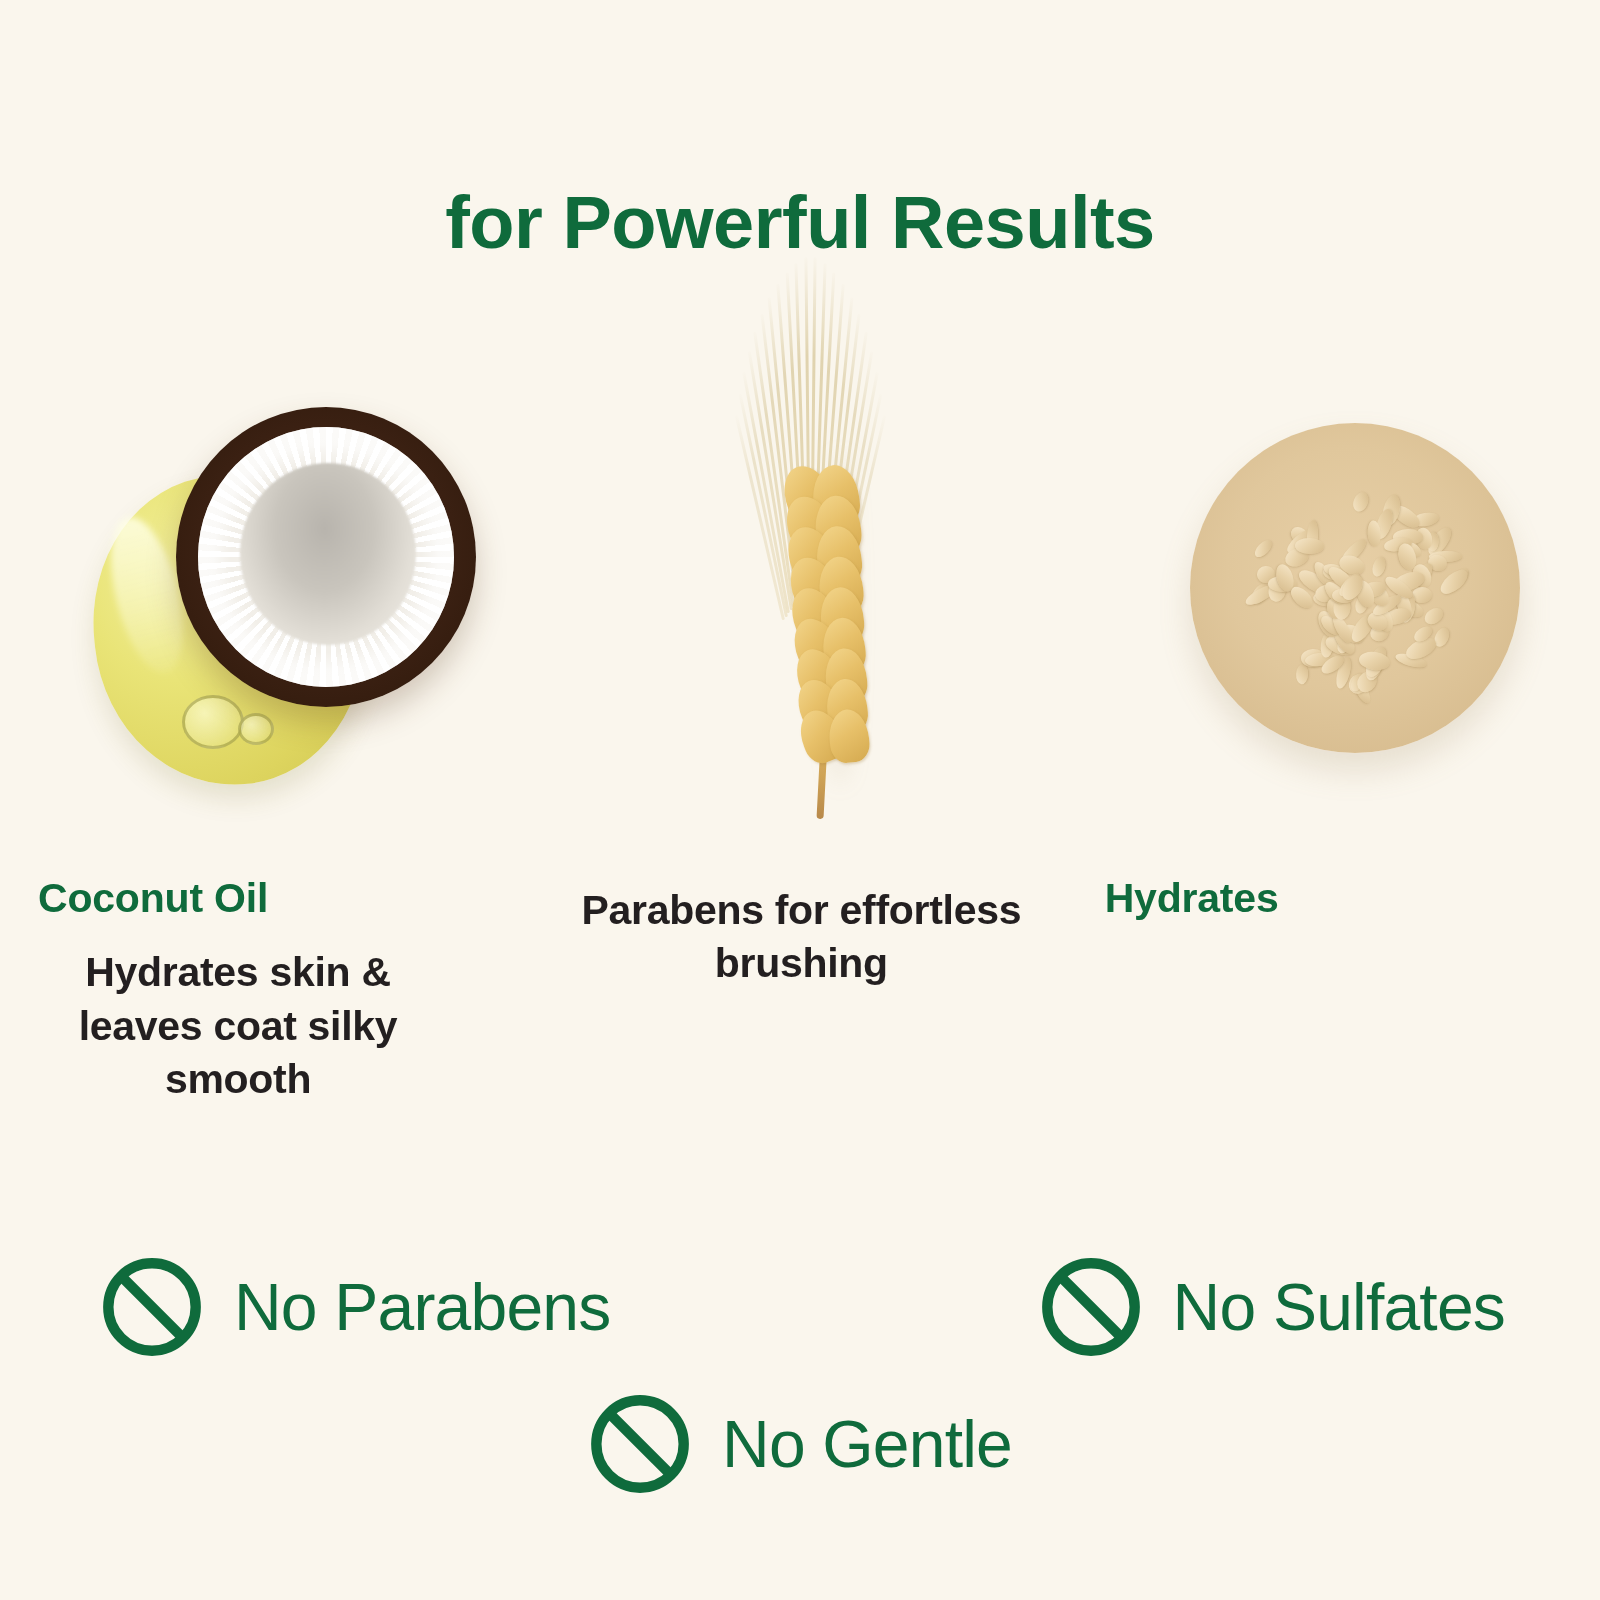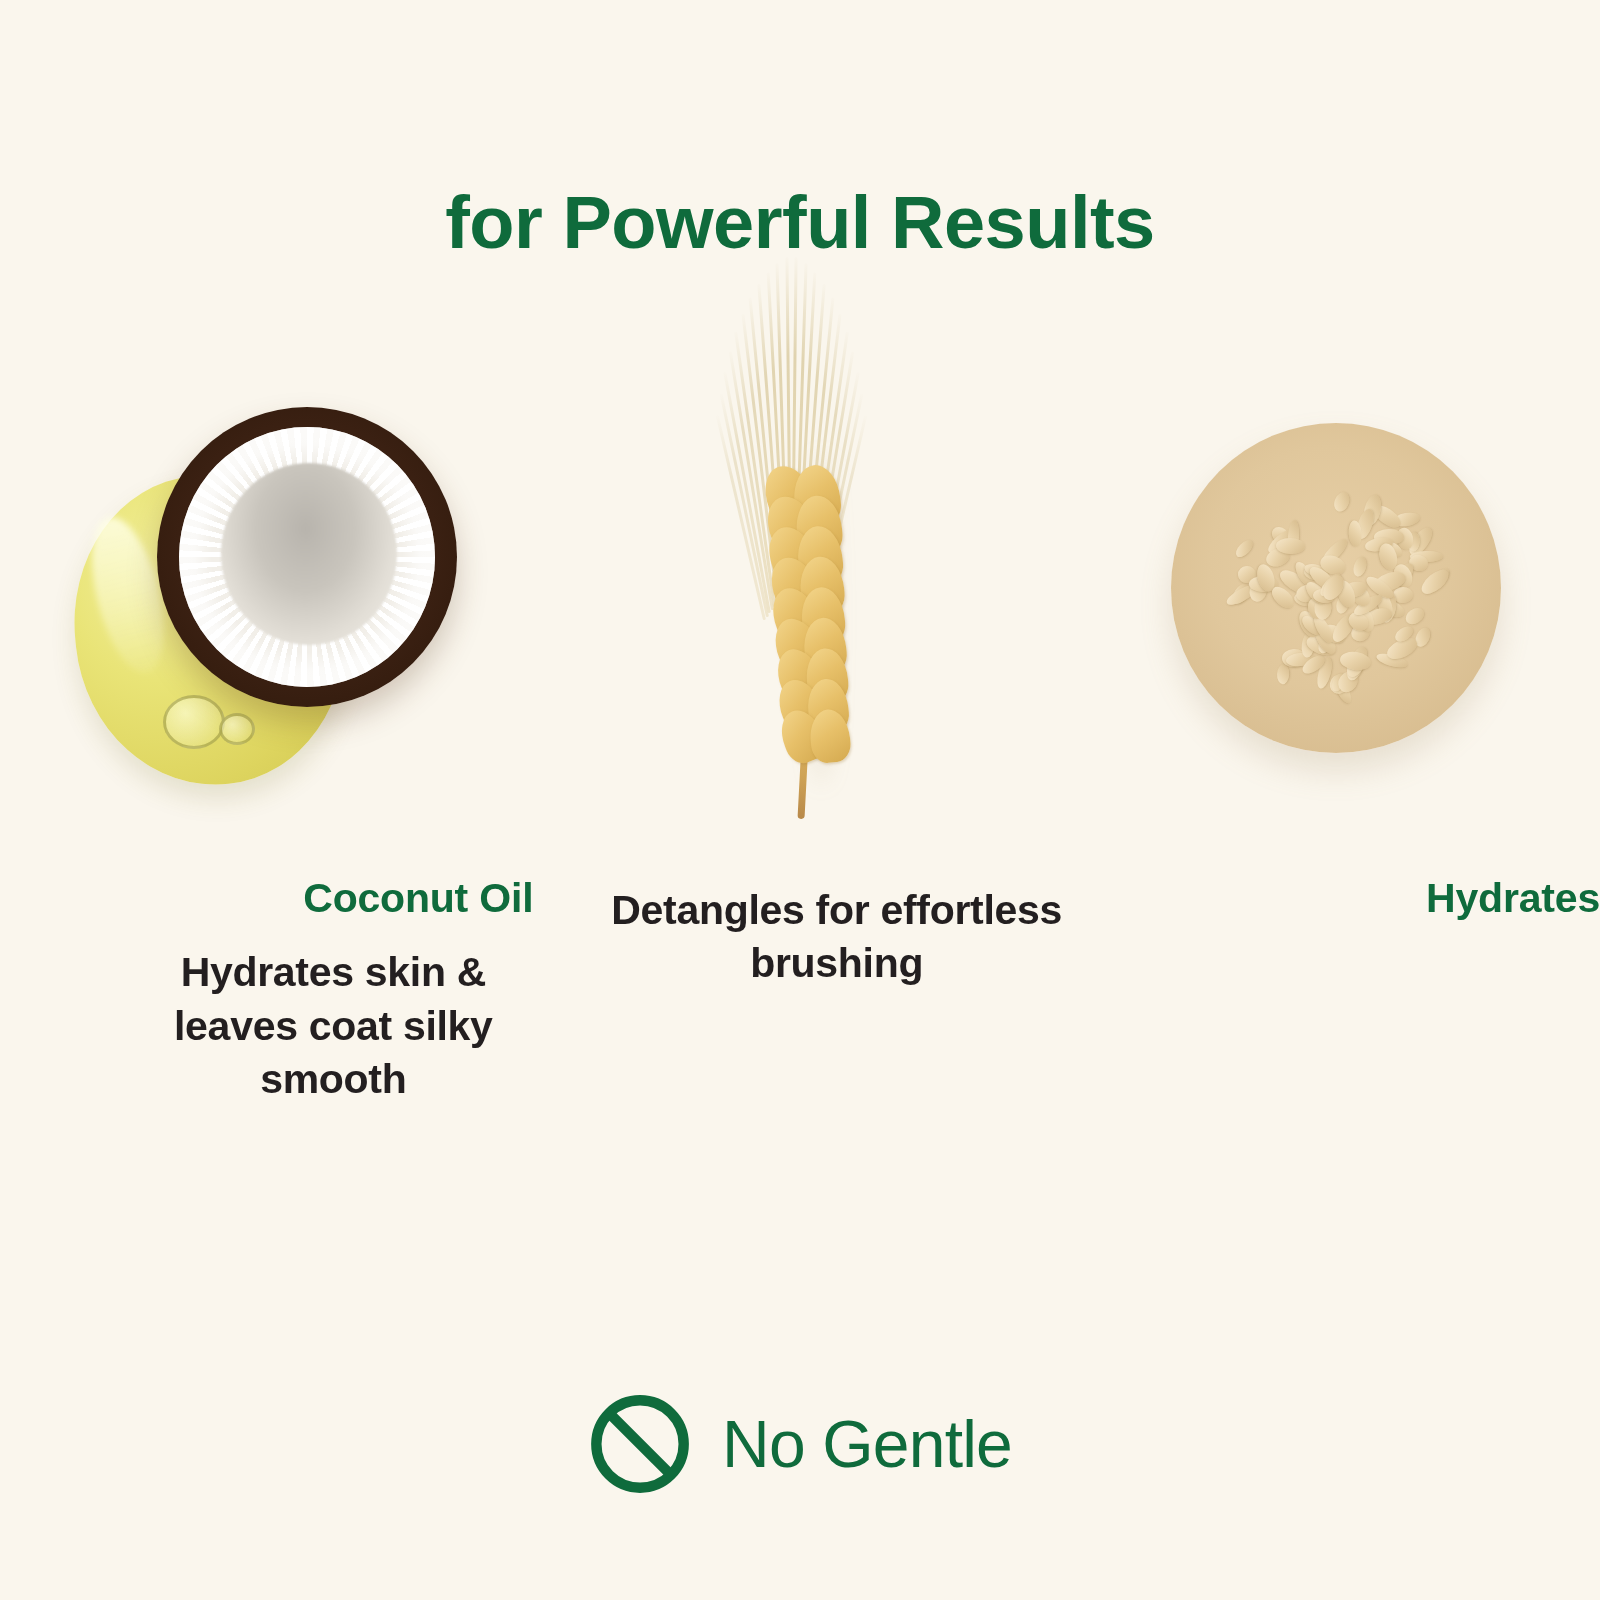--- a/index.html
+++ b/index.html
@@ -44,21 +44,22 @@
     left: 0;
     width: 1600px;
     display: flex;
     flex-direction: row;
     align-items: flex-start;
   }
   .col {
     width: 533.333px;
     display: flex;
     flex-direction: column;
-    align-items: flex-end;
+    align-items: flex-start;
+    margin-left: 38px;
   }
 
   .art-wrap {
     height: 530px;
     width: 100%;
     display: flex;
     align-items: center;
     justify-content: center;
     position: relative;
   }
@@ -344,21 +345,21 @@
             <div class="grain" style="left: 124px; top: 270px; transform: rotate(-22deg) scale(0.91); z-index: 20;"></div>
             <div class="grain" style="left: 152px; top: 270px; transform: rotate(-6deg) scale(0.91); z-index: 21;"></div>
             <div class="grain" style="left: 125.6px; top: 300px; transform: rotate(-22deg) scale(0.892); z-index: 22;"></div>
             <div class="grain" style="left: 153.6px; top: 300px; transform: rotate(-6deg) scale(0.892); z-index: 23;"></div>
             <div class="grain" style="left: 127.2px; top: 330px; transform: rotate(-22deg) scale(0.874); z-index: 24;"></div>
             <div class="grain" style="left: 155.2px; top: 330px; transform: rotate(-6deg) scale(0.874); z-index: 25;"></div>
             <div class="grain" style="left: 128.8px; top: 360px; transform: rotate(-22deg) scale(0.856); z-index: 26;"></div>
             <div class="grain" style="left: 156.8px; top: 360px; transform: rotate(-6deg) scale(0.856); z-index: 27;"></div>
           </div>
       </div>
-      <div class="ing-desc">Detangles for effortless brushing</div>
+      <div class="ing-desc">Parabens for effortless brushing</div>
     </div>
 
     <div class="col col-3">
       <div class="art-wrap">
         <div class="oats" id="oats-art">
           <div class="oat-mound"></div>
         <div class="flake" style="width: 18.8215px; height: 11.0305px; left: 216.044px; top: 292.16px; transform: rotate(-65.1321deg); opacity: 1; z-index: 7;"></div>
             <div class="flake" style="width: 30.6738px; height: 14.4678px; left: 236.208px; top: 131.771px; transform: rotate(-71.7667deg); opacity: 1; z-index: 28;"></div>
             <div class="flake" style="width: 31.1987px; height: 12.0155px; left: 408.17px; top: 254.188px; transform: rotate(-4.31534deg); opacity: 0.95; z-index: -104;"></div>
             <div class="flake" style="width: 21.0248px; height: 15.1818px; left: 191.428px; top: 216.185px; transform: rotate(75.9276deg); opacity: 1; z-index: 72;"></div>
@@ -598,20 +599,39 @@
             <div class="flake" style="width: 26.5946px; height: 12.1289px; left: 164.12px; top: 316.365px; transform: rotate(-1.95001deg); opacity: 1; z-index: -26;"></div>
             <div class="flake" style="width: 33.6378px; height: 16.1463px; left: 282.527px; top: 311.477px; transform: rotate(-48.9846deg); opacity: 1; z-index: -37;"></div>
             <div class="flake" style="width: 31.2715px; height: 17.8719px; left: 407.132px; top: 143.496px; transform: rotate(57.5812deg); opacity: 0.95; z-index: -103;"></div>
           </div>
       </div>
       <div class="ing-title">Hydrates</div>
     </div>
 
   </div>
 
+  <div class="claims-row claims-row-top">
+
+    <div class="claim">
+      <svg class="ban-icon" viewBox="0 0 100 100">
+        <circle cx="50" cy="50" r="42" fill="none" stroke="#0f6b3c" stroke-width="10"></circle>
+        <line x1="21.5" y1="21.5" x2="78.5" y2="78.5" stroke="#0f6b3c" stroke-width="10" stroke-linecap="butt"></line>
+      </svg>
+      <span class="claim-label">No Parabens</span>
+    </div>
+
+    <div class="claim">
+      <svg class="ban-icon" viewBox="0 0 100 100">
+        <circle cx="50" cy="50" r="42" fill="none" stroke="#0f6b3c" stroke-width="10"></circle>
+        <line x1="21.5" y1="21.5" x2="78.5" y2="78.5" stroke="#0f6b3c" stroke-width="10" stroke-linecap="butt"></line>
+      </svg>
+      <span class="claim-label">No Sulfates</span>
+    </div>
+
+  </div>
 
   <div class="claims-row claims-row-bottom">
     <div class="claim">
       <svg class="ban-icon" viewBox="0 0 100 100">
         <circle cx="50" cy="50" r="42" fill="none" stroke="#0f6b3c" stroke-width="10"></circle>
         <line x1="21.5" y1="21.5" x2="78.5" y2="78.5" stroke="#0f6b3c" stroke-width="10" stroke-linecap="butt"></line>
       </svg>
       <span class="claim-label">No Gentle</span>
     </div>
   </div>

